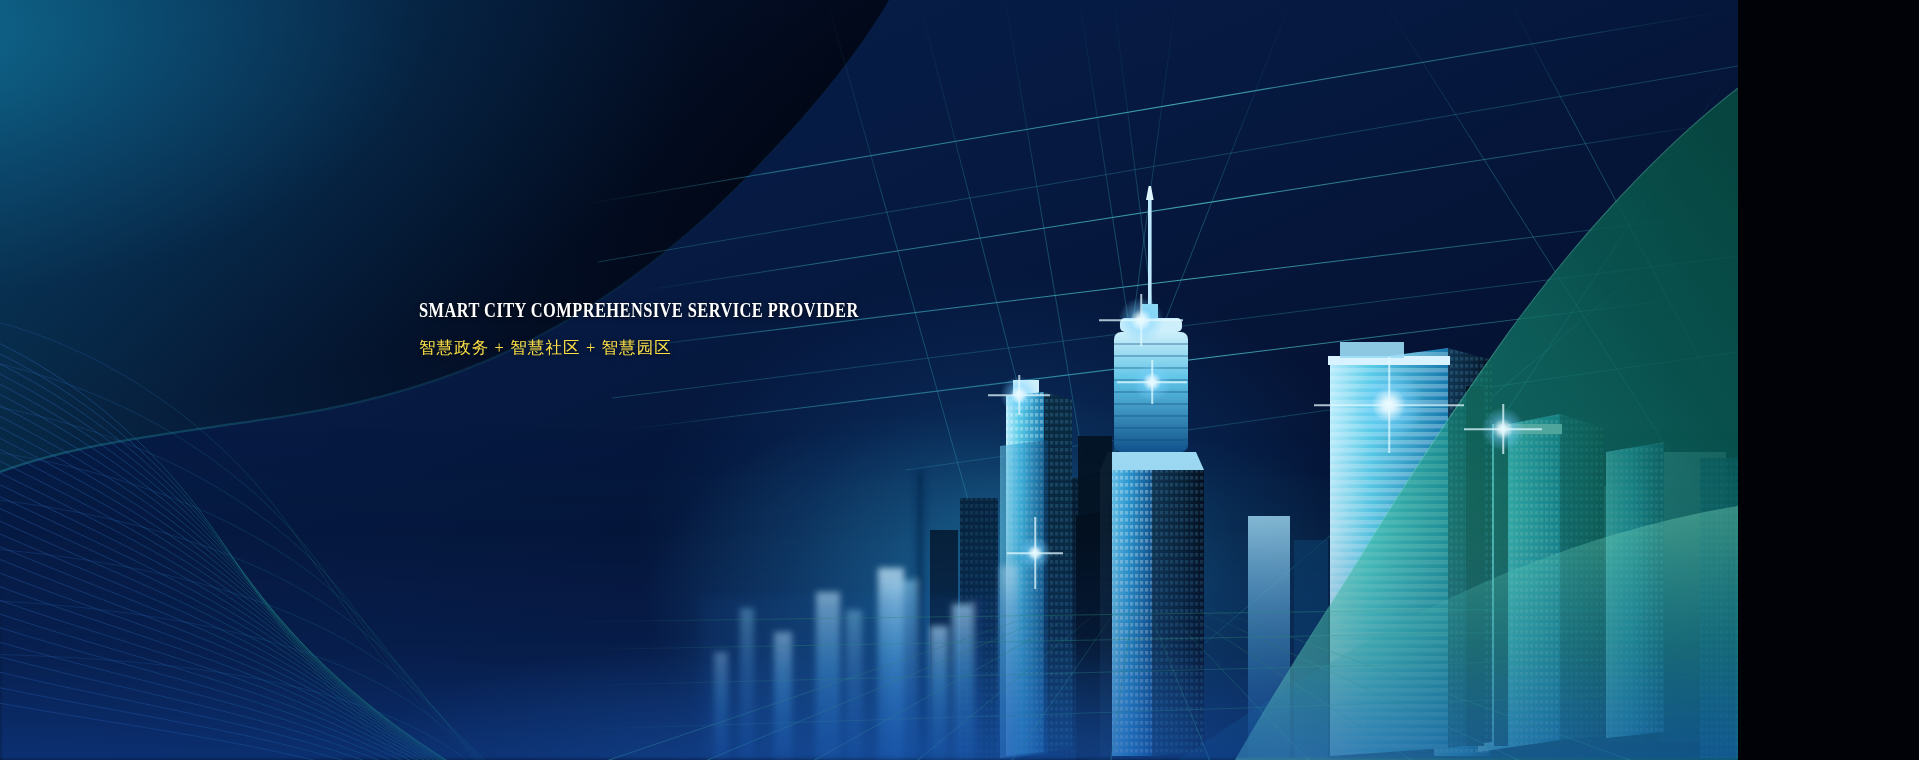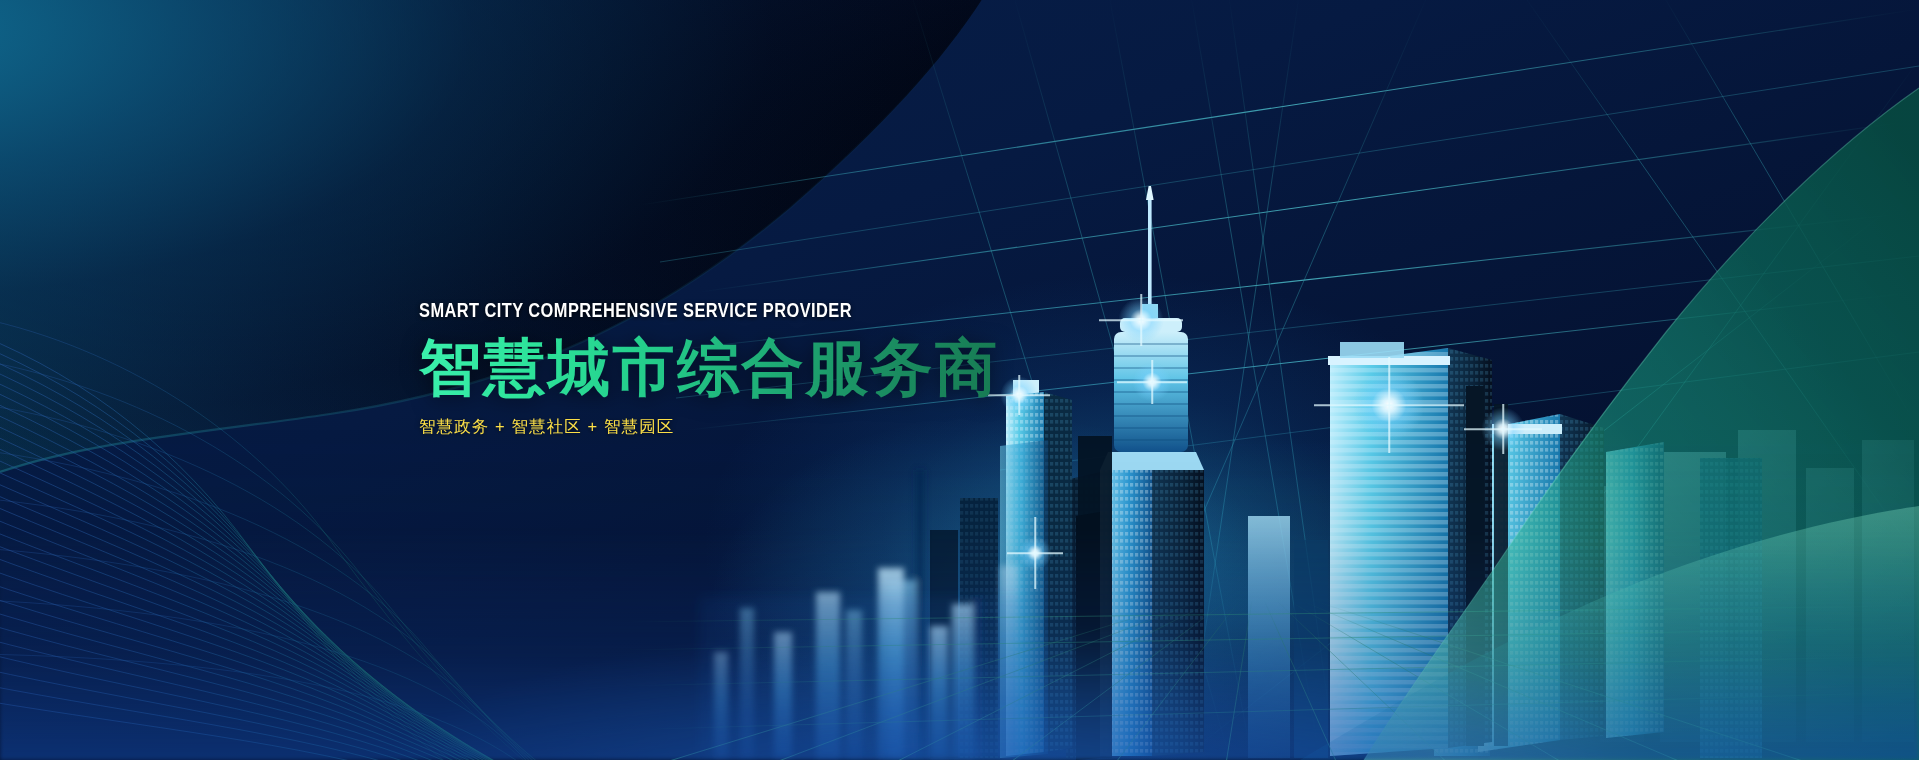--- a/index.html
+++ b/index.html
@@ -5,23 +5,24 @@
   * { margin:0; padding:0; box-sizing:border-box; }
   html, body {
     width:1919px; height:760px;
     background:#000208;
     overflow:hidden;
     font-family:"Liberation Sans", sans-serif;
   }
 
   #banner {
     position:relative;
-    width:1919px; height:760px;
+    width:1738px; height:760px;
     overflow:hidden;
     background:#050f2c;
+    font-family:Liberation Serif, serif;
   }
 
   .layer { position:absolute; inset:0; pointer-events:none; }
 
   
   #sky-base {
     background:
       radial-gradient(120% 100% at 78% 30%, rgba(0,0,0,0.98) 0%, rgba(1,6,20,0.92) 32%, rgba(4,14,40,0.45) 62%, rgba(5,17,48,0) 85%),
       linear-gradient(100deg, #0a3d57 0%, #08294a 16%, #061a3d 33%, #051233 52%, #030c23 72%, #010611 100%);
   }
@@ -537,17 +538,16 @@
     </div>
     <div class="flare" style="left:1018px; top:536px; width:34px; height:34px;">
       <span class="core"></span>
         <span class="hbar" style="width:56px;"></span>
         <span class="vbar" style="height:72px;"></span>
     </div>
   </div>
 
   <div id="copy">
     <div id="eyebrow">SMART CITY COMPREHENSIVE SERVICE PROVIDER</div>
-    <h1 id="headline">智慧城市综合服务商</h1>
     <div id="subline">智慧政务 + 智慧社区 + 智慧园区</div>
   </div>
 
 </div>
 
 </body></html>

